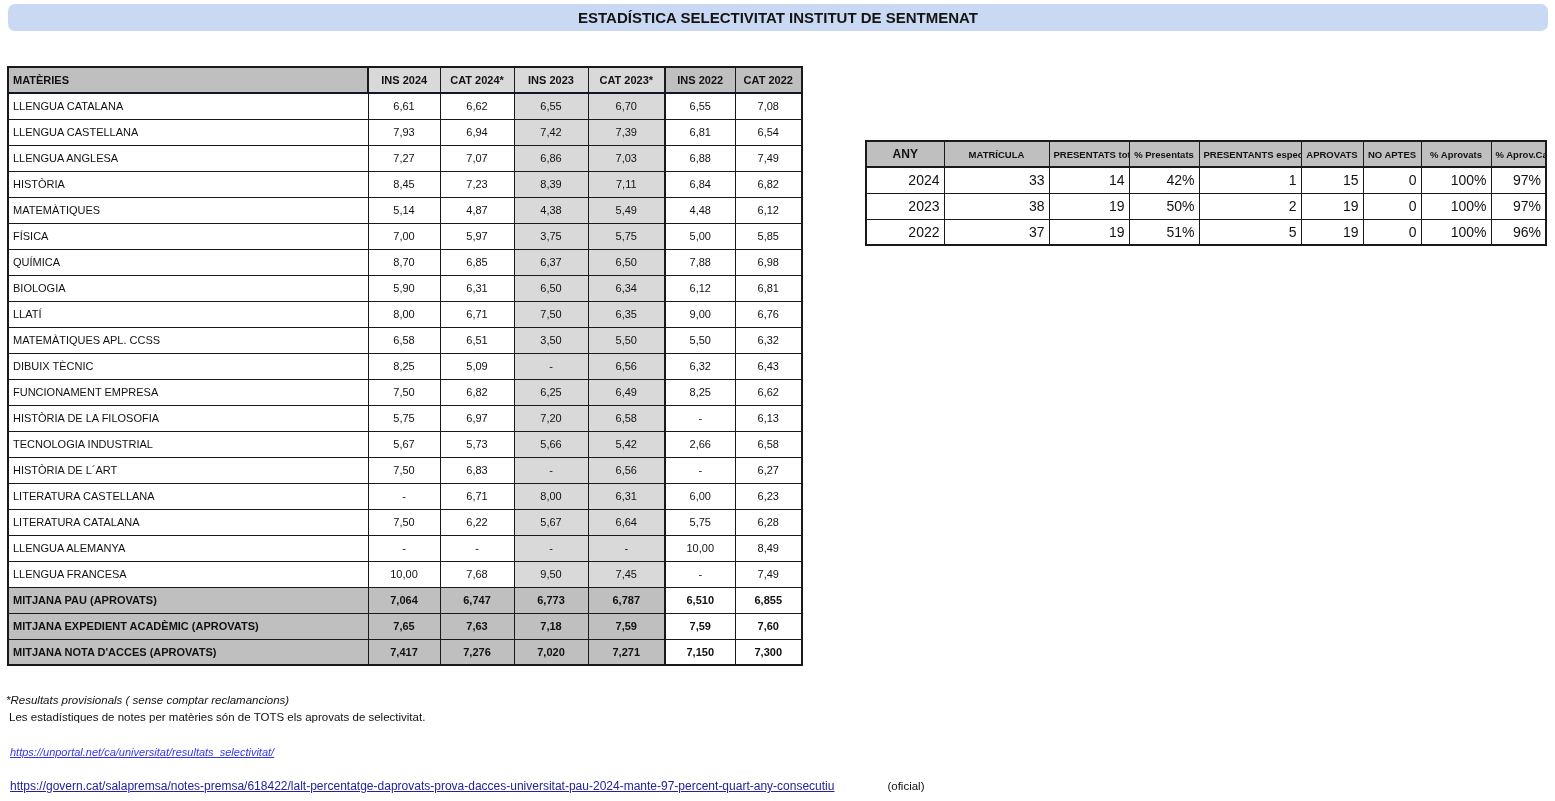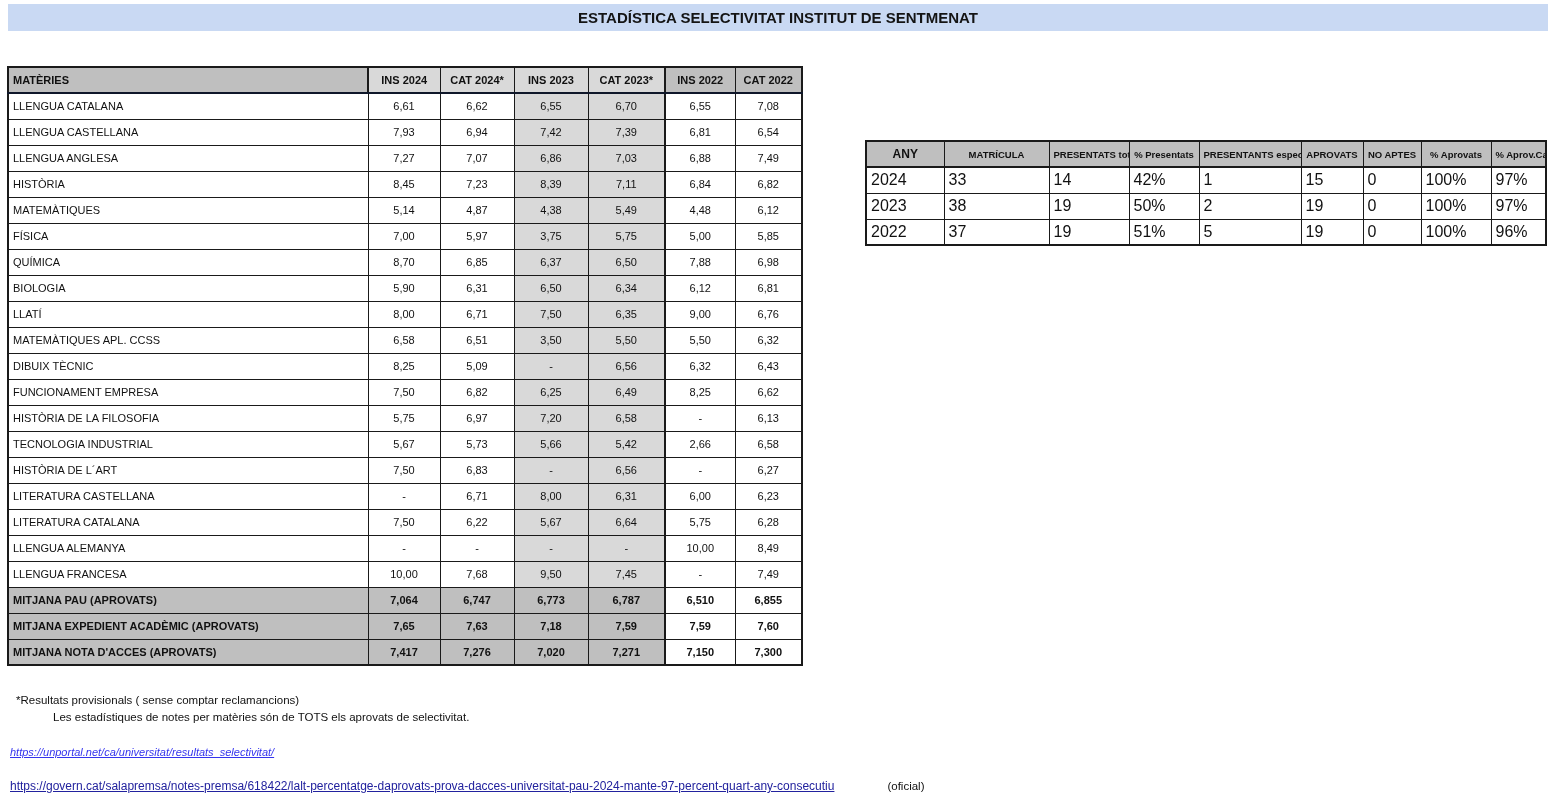--- a/index.html
+++ b/index.html
@@ -1,20 +1,20 @@
 <!DOCTYPE html>
 <html><head>
 <meta charset="utf-8">
 <style>
   * { box-sizing: border-box; }
   body { margin:0; background:#fff; font-family:"Liberation Sans", sans-serif; color:#111; }
   .canvas { position:relative; width:1555px; height:801px; background:#fff; overflow:hidden; }
 
   .banner { position:absolute; left:8px; top:4px; width:1540px; height:27px;
-            background:#C9D9F3; text-align:center; }
+            background:#C9D9F3; text-align:center;border-radius:7px; }
   .banner span { line-height:27px; font-weight:bold; font-size:15px; color:#141414; }
 
   table { border-collapse:collapse; table-layout:fixed; }
   th, td { border:1px solid #1a1a1a; height:26px; padding:0 4px; overflow:hidden; white-space:nowrap; }
 
   
   .main-table { position:absolute; left:7px; top:66px; width:794px; border:2px solid #1a1a1a; font-size:11px; }
   .main-table th { font-weight:bold; font-size:11px; text-align:center; border-bottom:2px solid #0f172a; }
   .main-table .mh-0 { background:#BFBFBF; text-align:left; border-right:2px solid #1a1a1a; }
   .main-table .mh-1, .main-table .mh-2, .main-table .mh-3, .main-table .mh-4 { background:#D9D9D9; }
@@ -27,25 +27,25 @@
   .main-table tr.summary td { font-weight:bold; }
   .main-table tr.summary .label-cell,
   .main-table tr.summary .vc-0, .main-table tr.summary .vc-1,
   .main-table tr.summary .vc-2, .main-table tr.summary .vc-3 { background:#BFBFBF; }
 
   
   .year-table { position:absolute; left:865px; top:118px; width:680px; border:2px solid #1a1a1a;margin-top:22px; }
   .year-table th { background:#BFBFBF; font-weight:bold; font-size:9.5px; text-align:center;
                    border-bottom:2px solid #1a1a1a; }
   .year-table .yh-0 { font-size:12px; }
-  .year-table td { font-size:16px; text-align:left; }
+  .year-table td { font-size:14px; text-align:right; }
 
   
-  .footnote { position:absolute; left:16px; top:694px; font-size:11.5px; }
-  .desc     { position:absolute; left:9px; top:711px; font-size:11.5px;margin-left:44px; }
+  .footnote { position:absolute; left:6px; top:694px; font-size:11.5px; font-style:italic; }
+  .desc     { position:absolute; left:9px; top:711px; font-size:11.5px; }
   .link1    { position:absolute; left:10px; top:746px; font-size:11px; font-style:italic;
               color:#3434EE; text-decoration:underline; }
   .link2-line { position:absolute; left:10px; top:779px; font-size:12px; }
   .link2-line a { color:#22229E; text-decoration:underline; }
   .oficial  { color:#111; margin-left:53px; font-size:11.5px; }
 </style>
 </head>
 <body>
 
 <div class="canvas">

